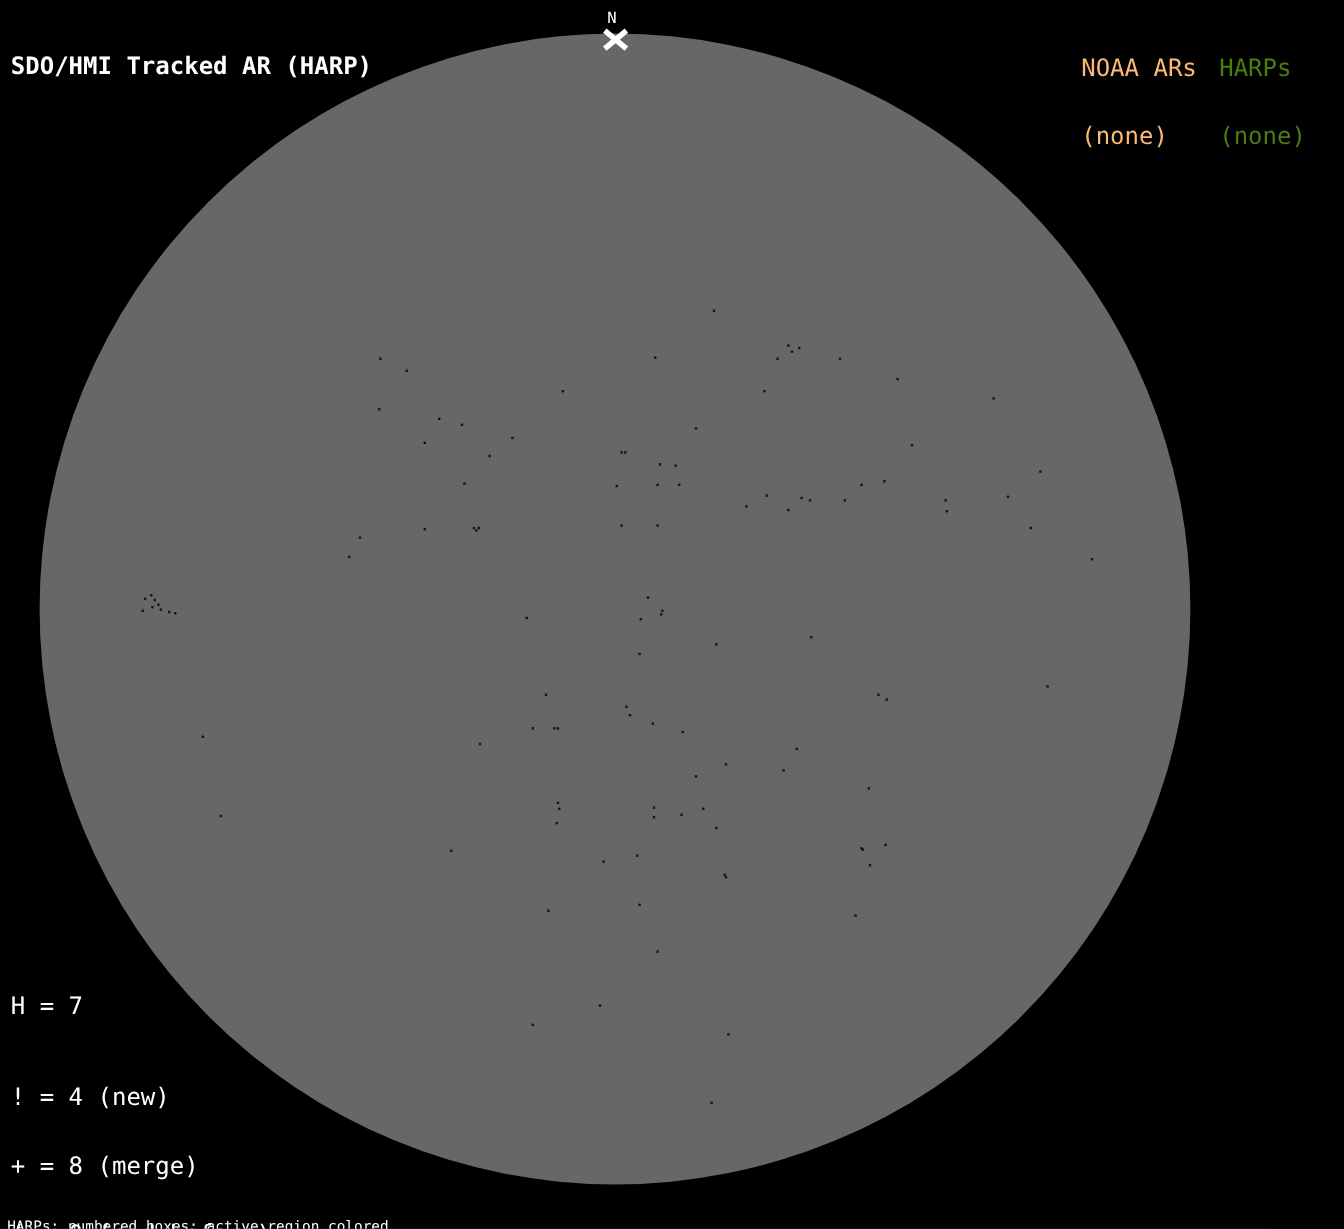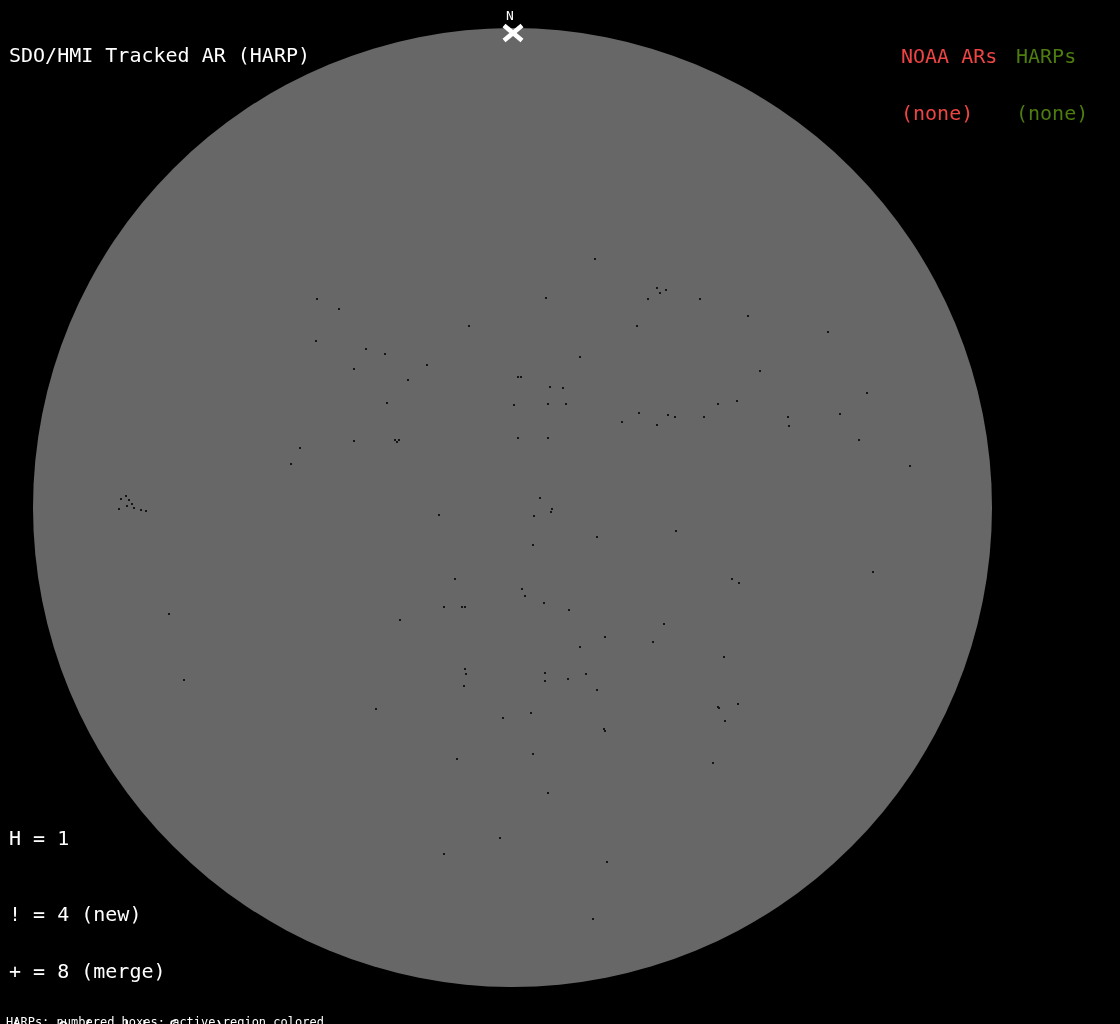--- a/index.html
+++ b/index.html
@@ -22,20 +22,21 @@
     background: #676767;
   }
   #speck-layer { position: absolute; left: 0; top: 0; width: 1120px; height: 1024px; }
   .speck { position: absolute; width: 2px; height: 2px; background: #151515; }
 
   
   .title-block {
     left: 9px; top: 8px;
     font-size: 20px; line-height: 19px;
     white-space: pre;
+    font-weight: bold;
   }
 
   
   .ar-col { top: 9px; font-size: 20px; line-height: 19px; white-space: pre; }
   .noaa-col { left: 901px; color: #f0ef31; }
   .harps-col { left: 1016px; color: #4d7c0f; }
 
   
   .north-label { left: 506px; top: 9px; font-size: 13px; line-height: 13px; }
   .north-cross { left: 501px; top: 23px; }
@@ -171,30 +172,30 @@
   <div class="abs title-block">
     <div>SDO/HMI Tracked AR (HARP)</div>
   </div>
 
   <div class="abs north-label">N</div>
   <svg class="abs north-cross" width="24" height="20" viewBox="0 0 24 20">
     <line x1="3" y1="2.5" x2="21" y2="17.5" stroke="#ffffff" stroke-width="4.6"></line>
     <line x1="21" y1="2.5" x2="3" y2="17.5" stroke="#ffffff" stroke-width="4.6"></line>
   </svg>
 
-  <div class="abs ar-col noaa-col" style="color: #ef4444;">
+  <div class="abs ar-col noaa-col" style="color: #fdba74;">
     <div>NOAA ARs</div>
     <div>(none)</div>
   </div>
   <div class="abs ar-col harps-col">
     <div>HARPs</div>
     <div>(none)</div>
   </div>
 
-  <div class="abs h-line">H = 1</div>
+  <div class="abs h-line">H = 7</div>
   <div class="abs counter-list">
     <div>! = 4 (new)</div>
     <div>+ = 8 (merge)</div>
     <div>( = 0 (pad before)</div>
     
     
     
   </div>
 
   <div class="abs footnotes">

